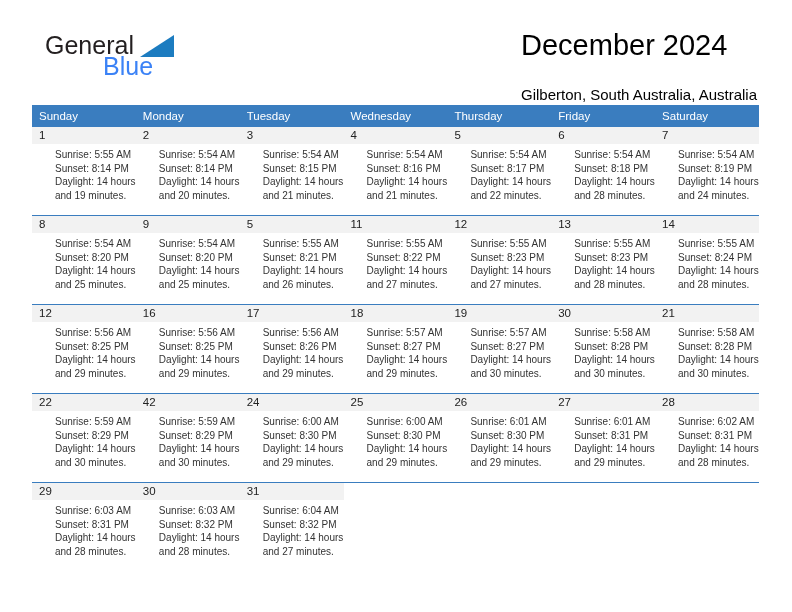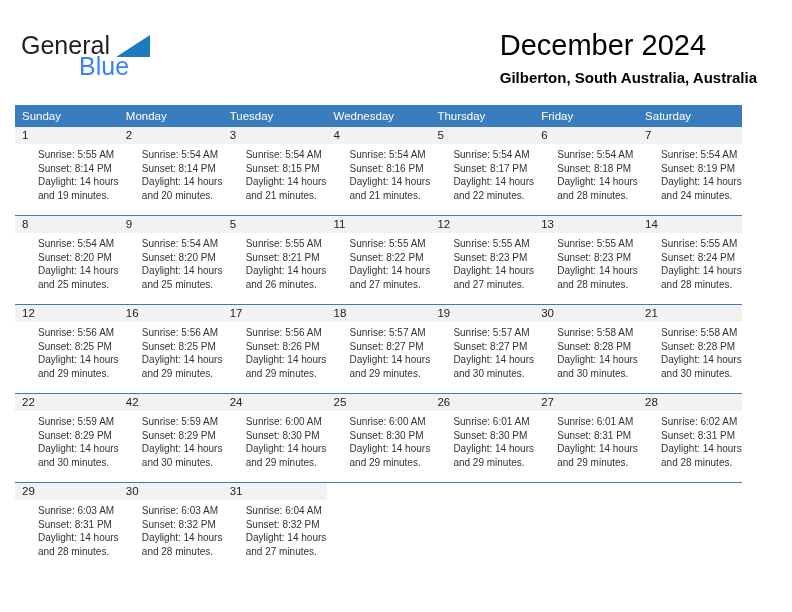--- a/index.html
+++ b/index.html
@@ -17,21 +17,21 @@
   .page {
     position: relative;
     width: 792px;
     height: 612px;
     box-sizing: border-box;
   }
 
   
   .header {
     position: absolute;
-    left: 20px;
+    left: 44px;
     top: 28px;
     right: 35px;
     height: 70px;
   }
   .brand {
     position: absolute;
     left: 0;
     top: 0;
     width: 200px;
     height: 62px;
@@ -73,29 +73,29 @@
     font-size: 29px;
     color: #000000;
     line-height: 34px;
     white-space: nowrap;
     font-weight: 400;
   }
   .cal-sub {
     font-size: 15px;
     color: #000000;
     line-height: 20px;
-    margin-top: 6px;
+    margin-top: 23px;
     white-space: nowrap;
-    font-weight: 700;
+    font-weight: 400;
   }
 
   
   .calendar {
     position: absolute;
-    left: 15px;
+    left: 32px;
     top: 105px;
     width: 727px;
     border-collapse: collapse;
     table-layout: fixed;
   }
   .calendar th {
     background: #3a7dbf;
     color: #ffffff;
     font-size: 11.5px;
     font-weight: 400;

